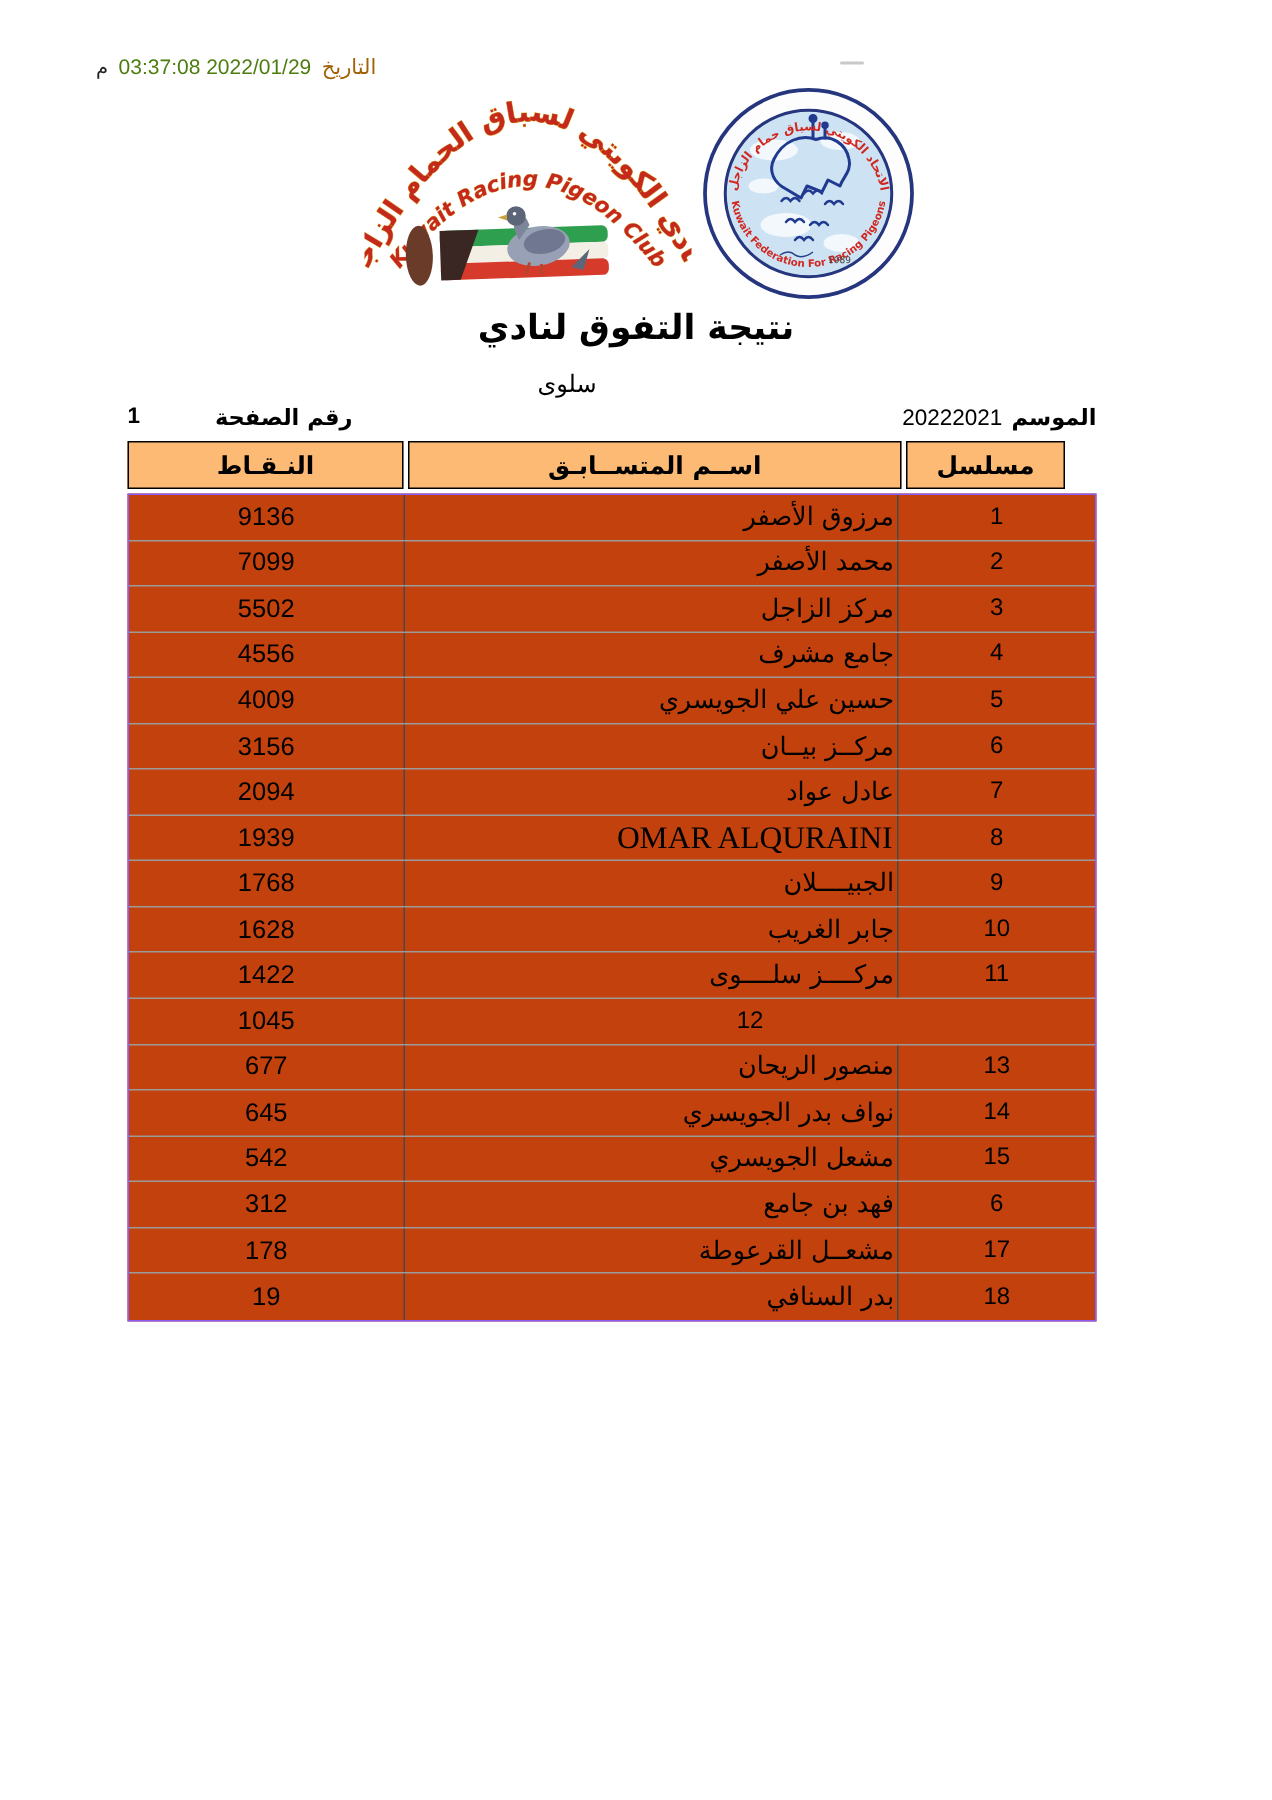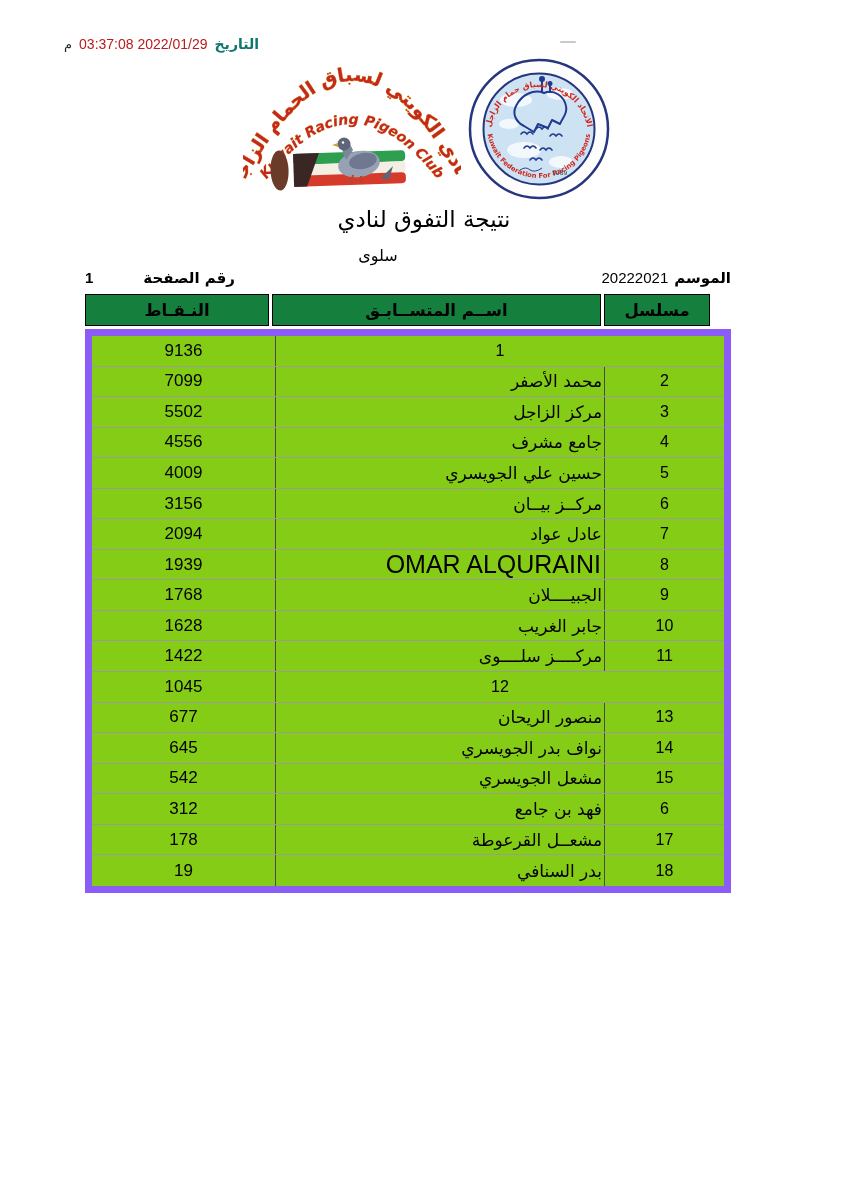--- a/index.html
+++ b/index.html
@@ -2,66 +2,66 @@
 <html lang="ar"><head>
 <meta charset="utf-8">
 <style>
   html,body{margin:0;padding:0;background:#fff;}
   .page{position:relative;width:848px;height:1200px;background:#ffffff;overflow:hidden;
         font-family:"DejaVu Sans",sans-serif;color:#000;}
 
   
   .daterow{position:absolute;left:64px;top:36px;display:flex;direction:rtl;gap:7px;
            align-items:baseline;font-size:14px;white-space:nowrap;}
-  .date-label{font-weight:bold;color:#0f766e;}
-  .date-value{direction:ltr;unicode-bidi:embed;font-family:"Liberation Sans",sans-serif;color:#b91c1c;}
+  .date-label{font-weight:normal;color:#a16207;}
+  .date-value{direction:ltr;unicode-bidi:embed;font-family:"Liberation Sans",sans-serif;color:#4d7c0f;}
   .date-suffix{font-size:13px;color:#222;}
 
   .topdash{position:absolute;left:560px;top:41px;width:16px;height:2px;background:#c9c9c9;border-radius:1px;}
 
   
   .logo-left{position:absolute;left:243px;top:56px;width:218px;height:144px;}
   .logo-right{position:absolute;left:464px;top:54px;width:150px;height:148px;}
   svg text{font-family:"DejaVu Sans",sans-serif;}
 
   
   .title{position:absolute;left:0;top:206px;width:848px;text-align:center;
-         font-size:23px;font-weight:normal;direction:rtl;}
+         font-size:23px;font-weight:bold;direction:rtl;}
   .subtitle{position:absolute;left:0;top:246px;width:756px;text-align:center;
             font-size:16px;direction:rtl;}
 
   
   .meta{position:absolute;left:85px;top:269px;width:646px;display:flex;
         justify-content:space-between;align-items:baseline;font-size:15px;}
   .page-group{display:flex;direction:rtl;width:150px;justify-content:space-between;font-weight:bold;}
   .season-group{display:flex;direction:rtl;gap:6px;align-items:baseline;}
   .season-label{font-weight:bold;}
   .season-value{font-family:"Liberation Sans",sans-serif;font-size:15px;}
   .page-value{font-family:"Liberation Sans",sans-serif;}
 
   
   .tablewrap{position:absolute;left:85px;top:294px;width:646px;}
   .thead{display:flex;direction:ltr;gap:3px;margin-bottom:3px;}
-  .th{background:#15803d;border:1px solid #000;box-sizing:border-box;height:32px;
+  .th{background:#fdba74;border:1px solid #000;box-sizing:border-box;height:32px;
       display:flex;align-items:center;justify-content:center;
       font-weight:bold;font-size:16.5px;direction:rtl;}
   .th.points{width:184px;}
   .th.name{width:329px;}
   .th.serial{width:106px;}
 
-  .tbody{border:7px solid #8b5cf6;box-sizing:border-box;background:#84cc16;}
+  .tbody{border:1px solid #8b5cf6;box-sizing:border-box;background:#c2410c;}
   .tr{display:flex;direction:ltr;height:30.55px;box-sizing:border-box;border-bottom:1px solid #9b9b9b;}
   .tr:last-child{border-bottom:none;}
   .td{box-sizing:border-box;display:flex;align-items:center;overflow:hidden;}
   .td.points{width:184px;border-right:1px solid #4a4a4a;justify-content:center;
              font-family:"Liberation Sans",sans-serif;font-size:17px;}
   .td.name{width:329px;border-right:1px solid #4a4a4a;direction:rtl;justify-content:flex-start;
            font-size:17px;padding-right:2px;}
   .td.name.latin{direction:ltr;justify-content:flex-end;padding-right:3px;
-                 font-family:Liberation Sans, sans-serif;font-size:25px;}
+                 font-family:Liberation Serif, serif;font-size:21px;}
   .td.serial{flex:1;justify-content:center;font-family:"Liberation Sans",sans-serif;font-size:16px;}
 </style>
 </head>
 <body>
 
 <div class="page">
 
   <div class="daterow">
     <span class="date-label">التاريخ</span>
     <span class="date-value">03:37:08 2022/01/29</span>
@@ -162,20 +162,21 @@
 
   <div class="tablewrap">
     <div class="thead">
       <div class="th points">النـقـاط</div>
       <div class="th name">اســم المتســابـق</div>
       <div class="th serial">مسلسل</div>
     </div>
     <div class="tbody" id="tbody">
         <div class="tr">
           <div class="td points">9136</div>
+          <div class="td name">مرزوق الأصفر</div>
           <div class="td serial">1</div>
         </div>
         <div class="tr">
           <div class="td points">7099</div>
           <div class="td name">محمد الأصفر</div>
           <div class="td serial">2</div>
         </div>
         <div class="tr">
           <div class="td points">5502</div>
           <div class="td name">مركز الزاجل</div>

